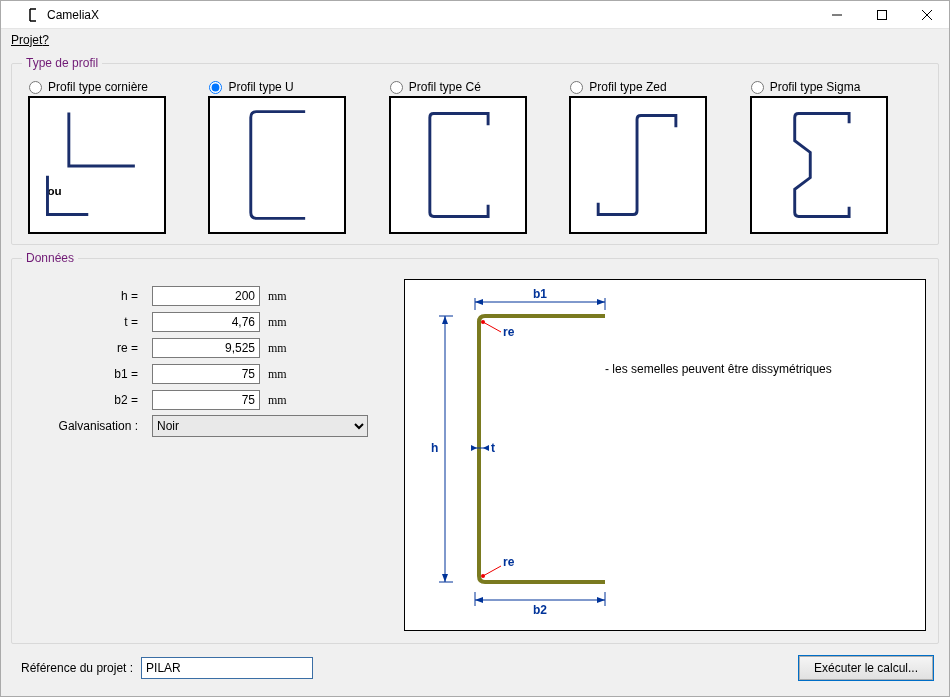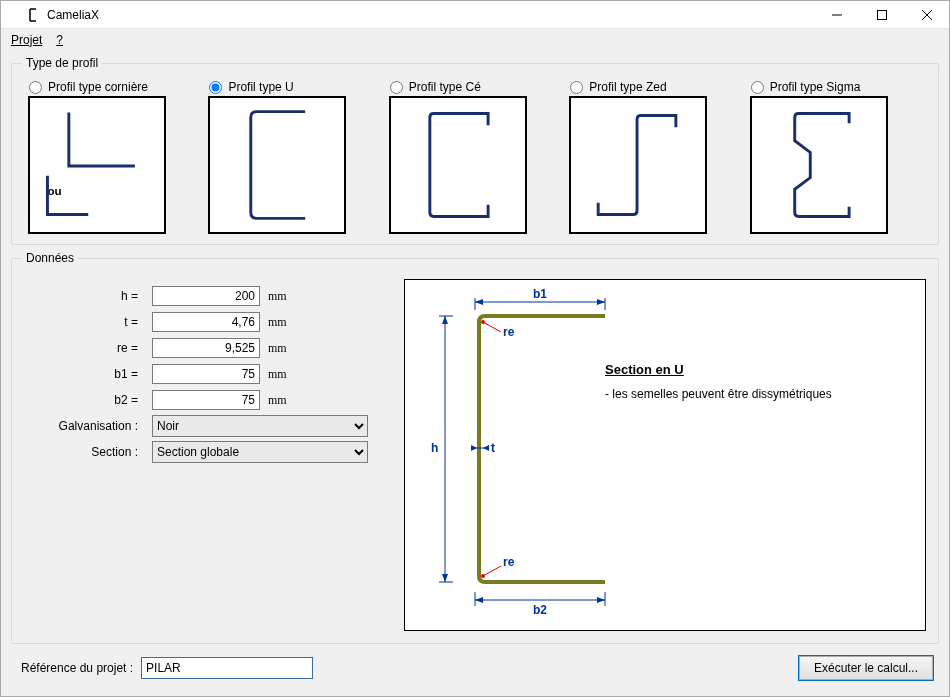--- a/index.html
+++ b/index.html
@@ -39,38 +39,37 @@
     font-family: sans-serif;
     font-size: 14px;
     color: #333;
   }
   .menubar {
     height: 22px;
     background: #f0f0f0;
     display: flex;
     align-items: center;
     padding-left: 10px;
-    gap: 14px;
   }
   .menuitem { text-decoration: underline; text-decoration-color: transparent; }
   .menuitem .ul { text-decoration: underline; }
   .content {
     flex: 1;
     padding: 6px 10px 10px 10px;
     display: flex;
     flex-direction: column;
     gap: 6px;
   }
   fieldset {
     border: 1px solid #d9d9d9;
     border-radius: 2px;
     padding: 8px 10px 10px 10px;
     margin: 0;
   }
-  legend { padding: 0 4px; color: #000000; }
+  legend { padding: 0 4px; color: #701a75; }
   .profiles-row {
     display: flex;
     justify-content: space-between;
     align-items: flex-start;
     gap: 8px;
     padding: 0 6px;
   }
   .profile {
     display: flex;
     flex-direction: column;
@@ -319,26 +318,20 @@
             <span class="lbl">b2 =</span>
             <input type="text" value="75" style="">
             <span class="unit">mm</span>
           </div>
           <div class="form-row">
             <span class="lbl">Galvanisation :</span>
             <select>
               <option>Noir</option>
             </select>
           </div>
-          <div class="form-row">
-            <span class="lbl">Section :</span>
-            <select>
-              <option>Section globale</option>
-            </select>
-          </div>
         </div>
 
         <div class="diagram-col">
           <div class="diagram">
             <svg width="520" height="340" viewBox="0 0 520 340">
 
               <line x1="70" y1="18" x2="70" y2="30" stroke="#003399"></line>
               <line x1="200" y1="18" x2="200" y2="30" stroke="#003399"></line>
               <line x1="70" y1="22" x2="200" y2="22" stroke="#003399"></line>
               <polygon points="70,22 78,19 78,25" fill="#003399"></polygon>
@@ -367,21 +360,20 @@
               <text x="86" y="172" fill="#003399" font-size="12" font-weight="bold">t</text>
 
               <line x1="70" y1="312" x2="70" y2="326" stroke="#003399"></line>
               <line x1="200" y1="312" x2="200" y2="326" stroke="#003399"></line>
               <line x1="70" y1="320" x2="200" y2="320" stroke="#003399"></line>
               <polygon points="70,320 78,317 78,323" fill="#003399"></polygon>
               <polygon points="200,320 192,317 192,323" fill="#003399"></polygon>
               <text x="128" y="334" fill="#003399" font-size="12" font-weight="bold">b2</text>
             </svg>
             <div class="diag-text">
-              <div class="diag-title">Section en U</div>
               <div>- les semelles peuvent être dissymétriques</div>
             </div>
           </div>
         </div>
 
       </div>
     </fieldset>
 
     <div class="footer">
       <span class="lbl">Référence du projet :</span>

